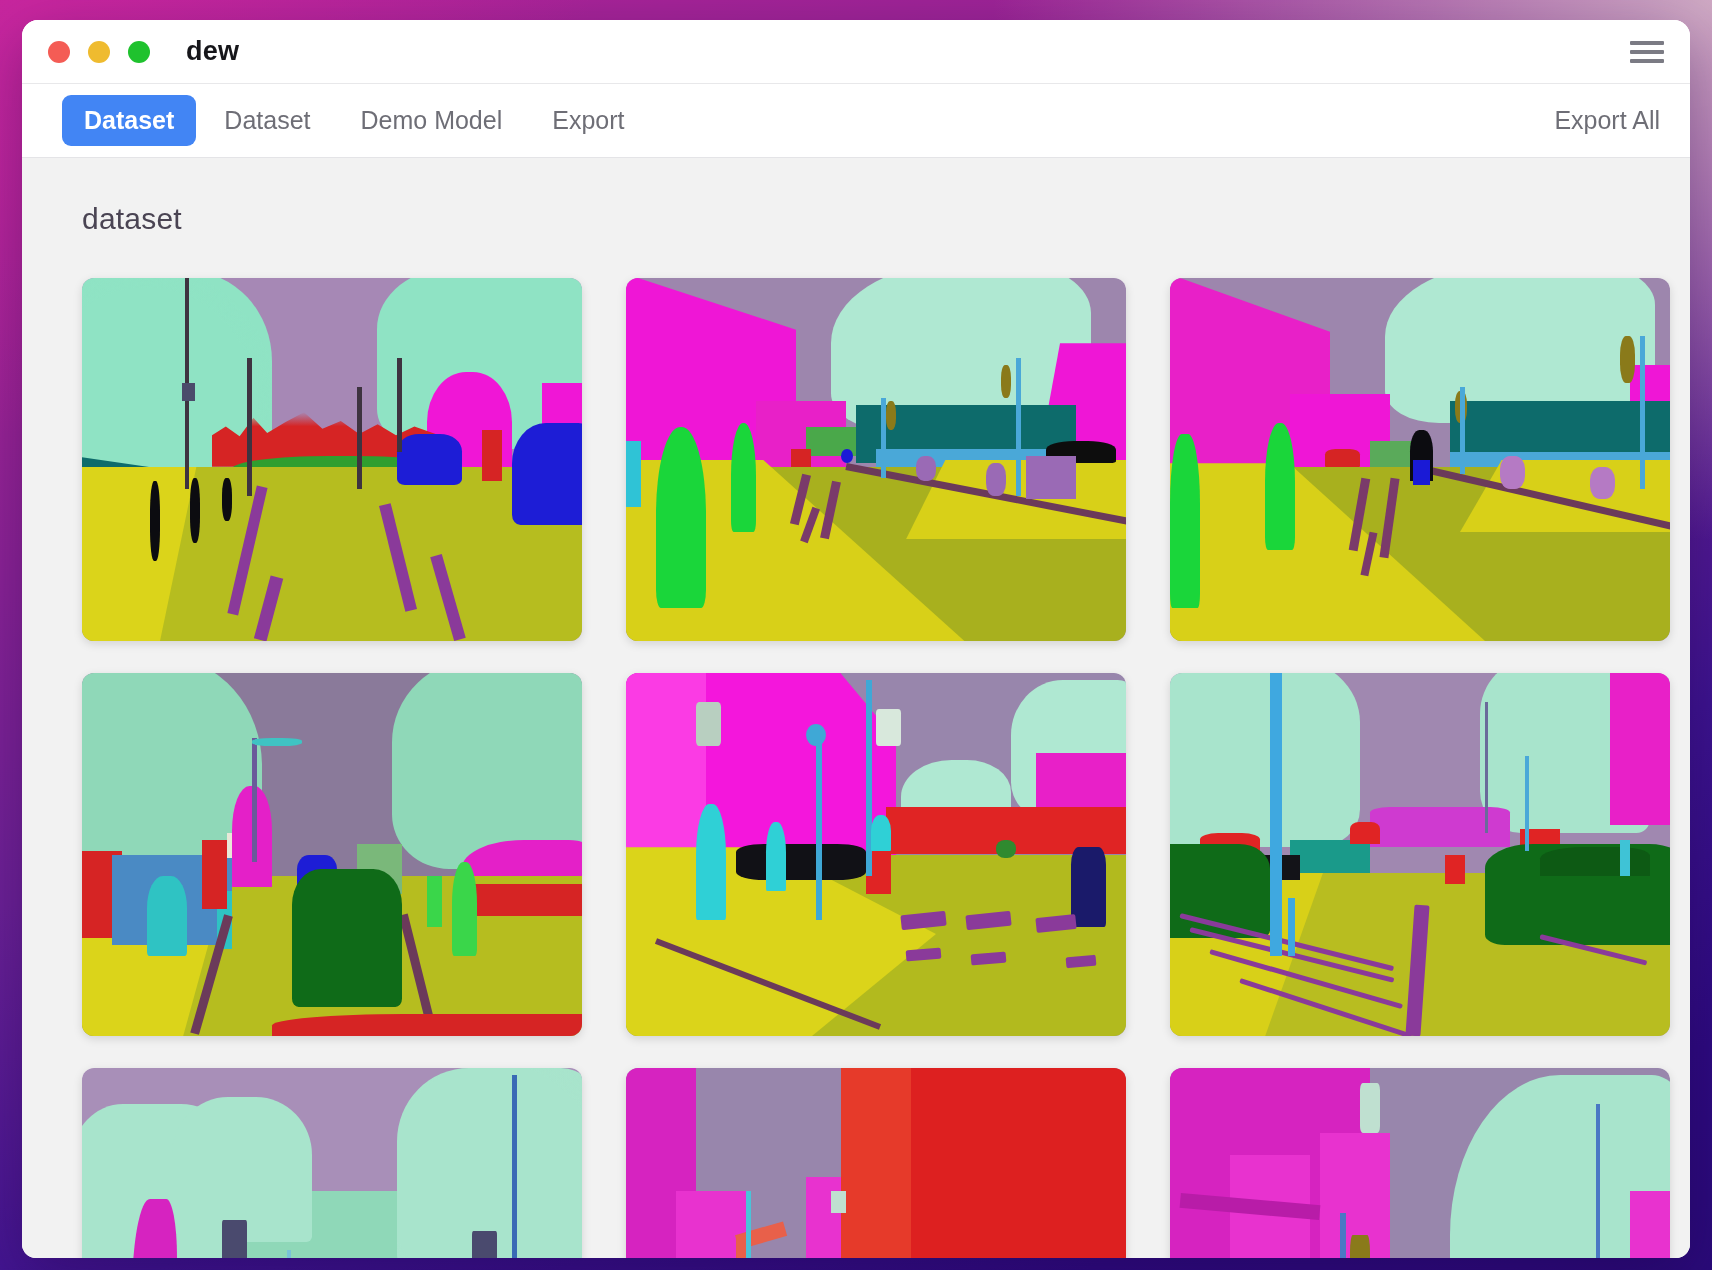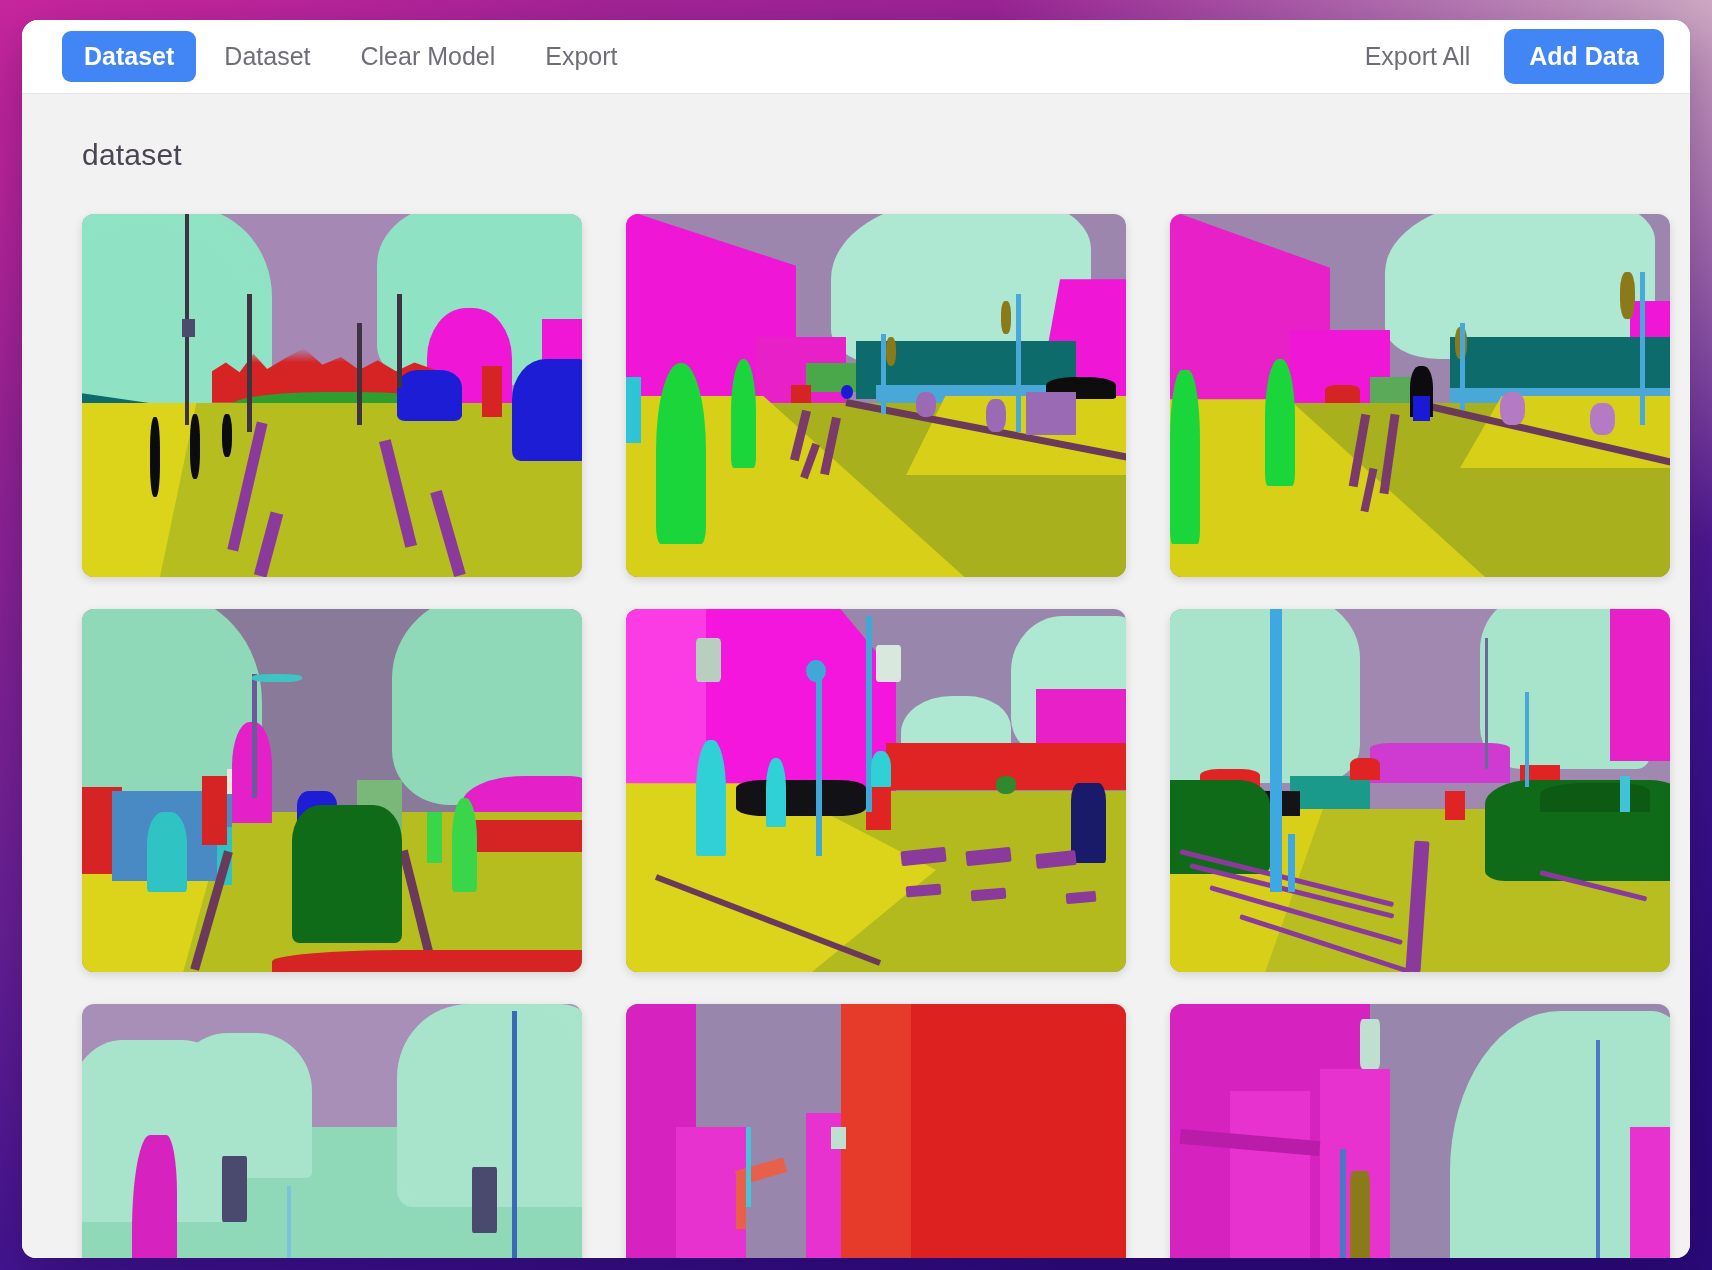--- a/index.html
+++ b/index.html
@@ -430,32 +430,45 @@
       background: radial-gradient(ellipse at 44% 46%, #a8e4cc 72%, rgba(168,228,204,0) 88%), #a8e4cc;
       border-radius: 46% 16% 4% 14%; }
   .s9 .mag-r { right:-2%; top:34%; width:10%; height:46%; background:#e832cf; }
   .s9 .pole2 { right:14%; top:10%; width:.8%; height:90%; background:#4a78c4; }
 </style>
 </head>
 <body>
 
 <div class="window">
 
+  <div class="titlebar">
+    <div class="traffic">
+      <span class="dot red"></span>
+      <span class="dot yellow"></span>
+      <span class="dot green"></span>
+    </div>
+    <div class="app-title">dew</div>
+    <div class="spacer"></div>
+    <div class="hamburger">
+      <span></span>
+      <span></span>
+      <span></span>
+    </div>
+  </div>
 
   <div class="toolbar">
     <div class="tabs">
       <button class="tab active">Dataset</button>
       <button class="tab">Dataset</button>
-      <button class="tab">Clear Model</button>
+      <button class="tab">Demo Model</button>
       <button class="tab">Export</button>
     </div>
     <div class="spacer"></div>
     <div class="actions">
       <button class="link-btn">Export All</button>
-      <button class="primary-btn">Add Data</button>
     </div>
   </div>
 
   <div class="content">
     <div class="section-title">dataset</div>
 
     <div class="grid">
 
       <div class="card">
         <div class="seg s1">

